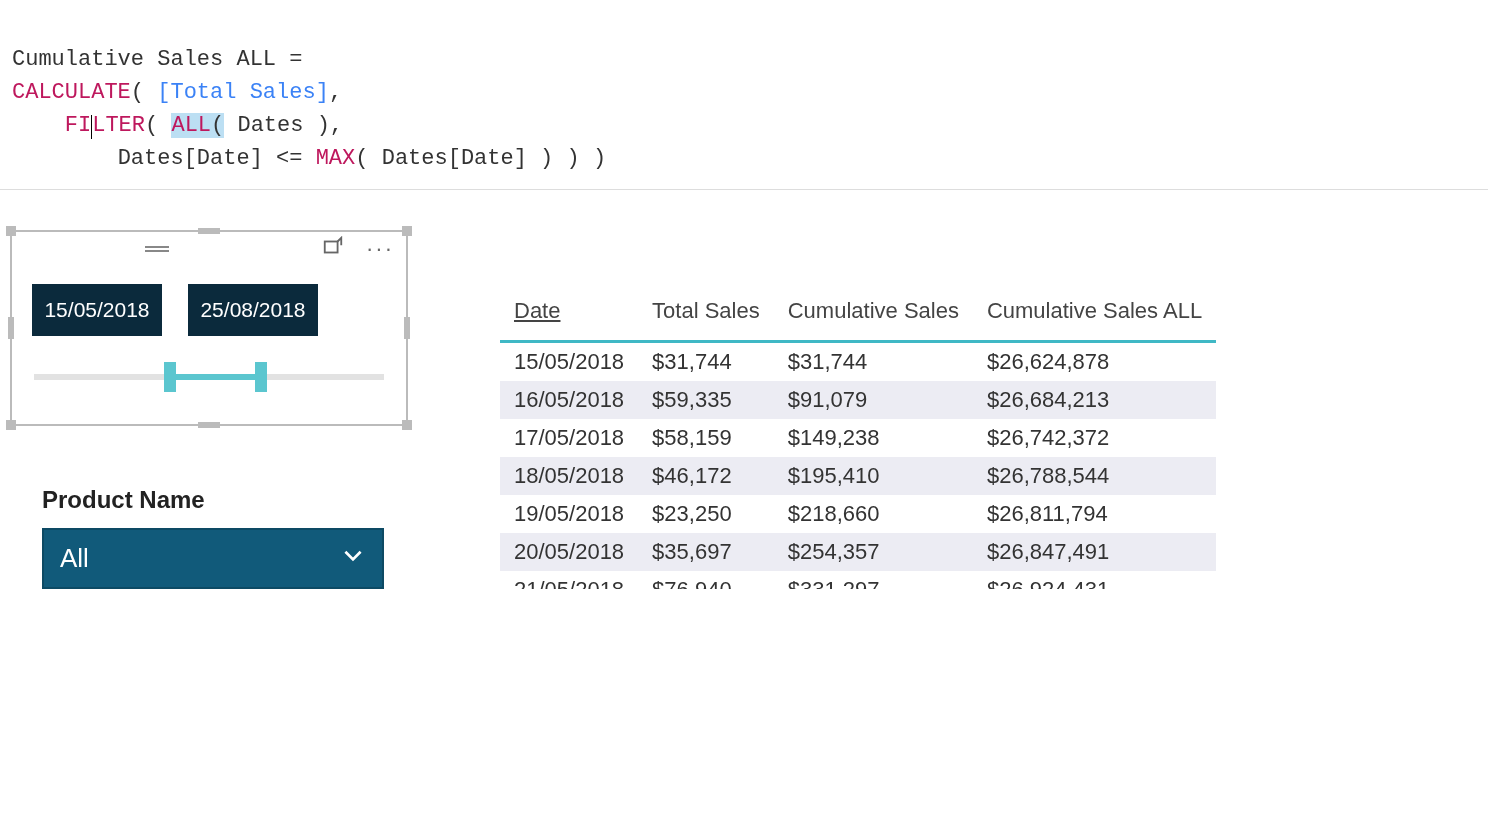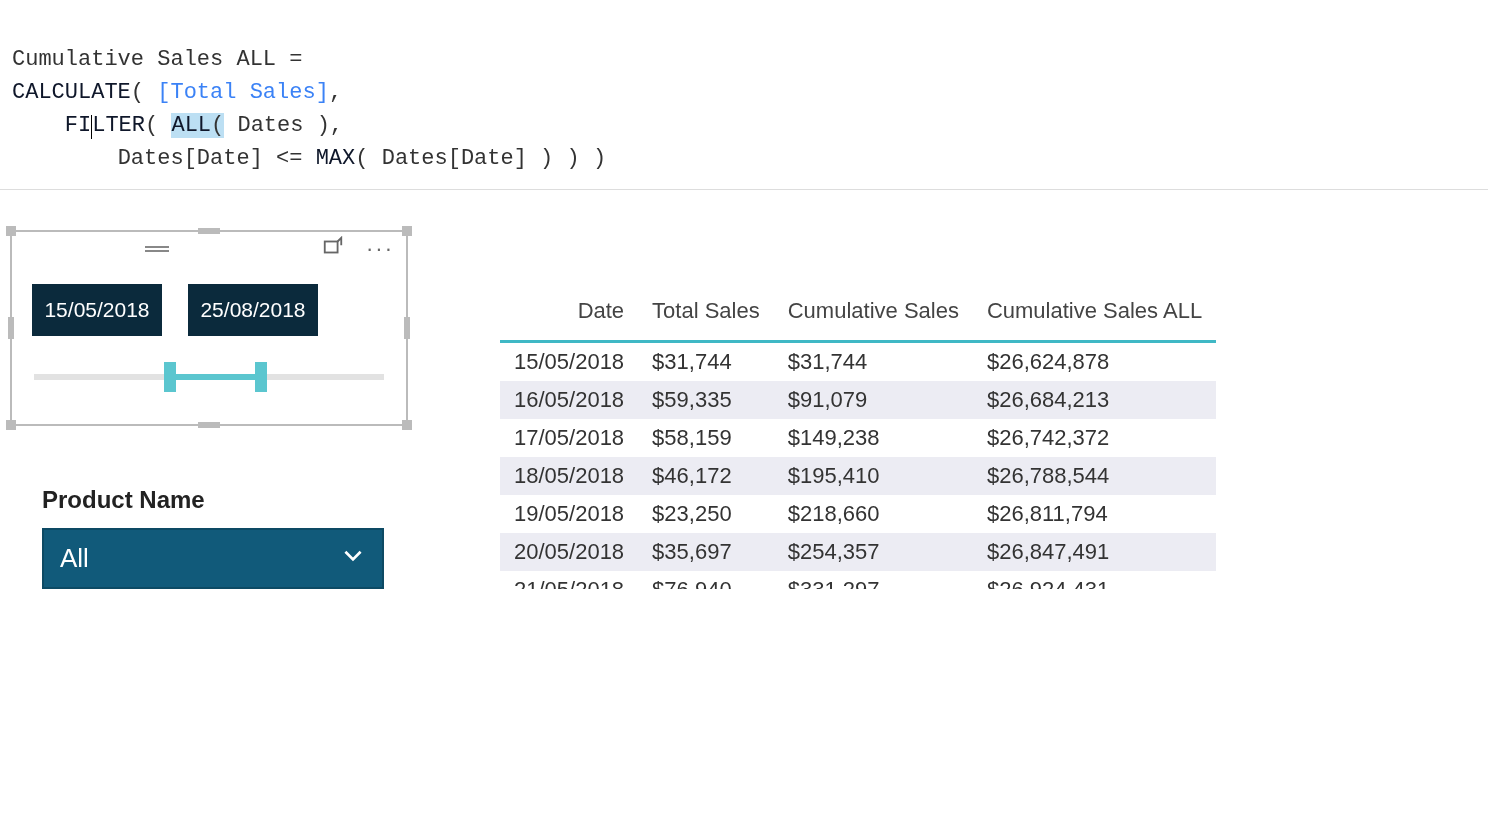--- a/index.html
+++ b/index.html
@@ -13,21 +13,21 @@
   
   .formula-bar {
     padding: 10px 0 14px 12px;
     border-bottom: 1px solid #ddd;
     font-family: Consolas, "Courier New", monospace;
     font-size: 22px;
     line-height: 1.5;
     white-space: pre;
   }
   .tok-measure { color: #333; }
-  .tok-fn      { color: #0f172a; }
+  .tok-fn      { color: #be185d; }
   .tok-col     { color: #3b82f6; }
   .tok-plain   { color: #333; }
   .highlight   { background: #bcdff3; }
 
   .cursor {
     display: inline-block;
     width: 1px;
     height: 24px;
     background: #000;
     vertical-align: middle;
@@ -149,21 +149,21 @@
   }
   table { border-collapse: collapse; }
   th {
     text-align: center;
     font-weight: 400;
     font-size: 22px;
     color: #444;
     padding: 8px 14px 16px 14px;
     border-bottom: 3px solid #3fb8c5;
   }
-  th.col-date { text-align: right; }
+  th.col-date { text-align: left; text-decoration: underline; }
   td {
     font-size: 22px;
     padding: 6px 14px;
     text-align: left;
     color: #333;
   }
   td.col-date { text-align: left; }
   tbody tr:nth-child(even) { background: #ececf3; }
 
 </style>

